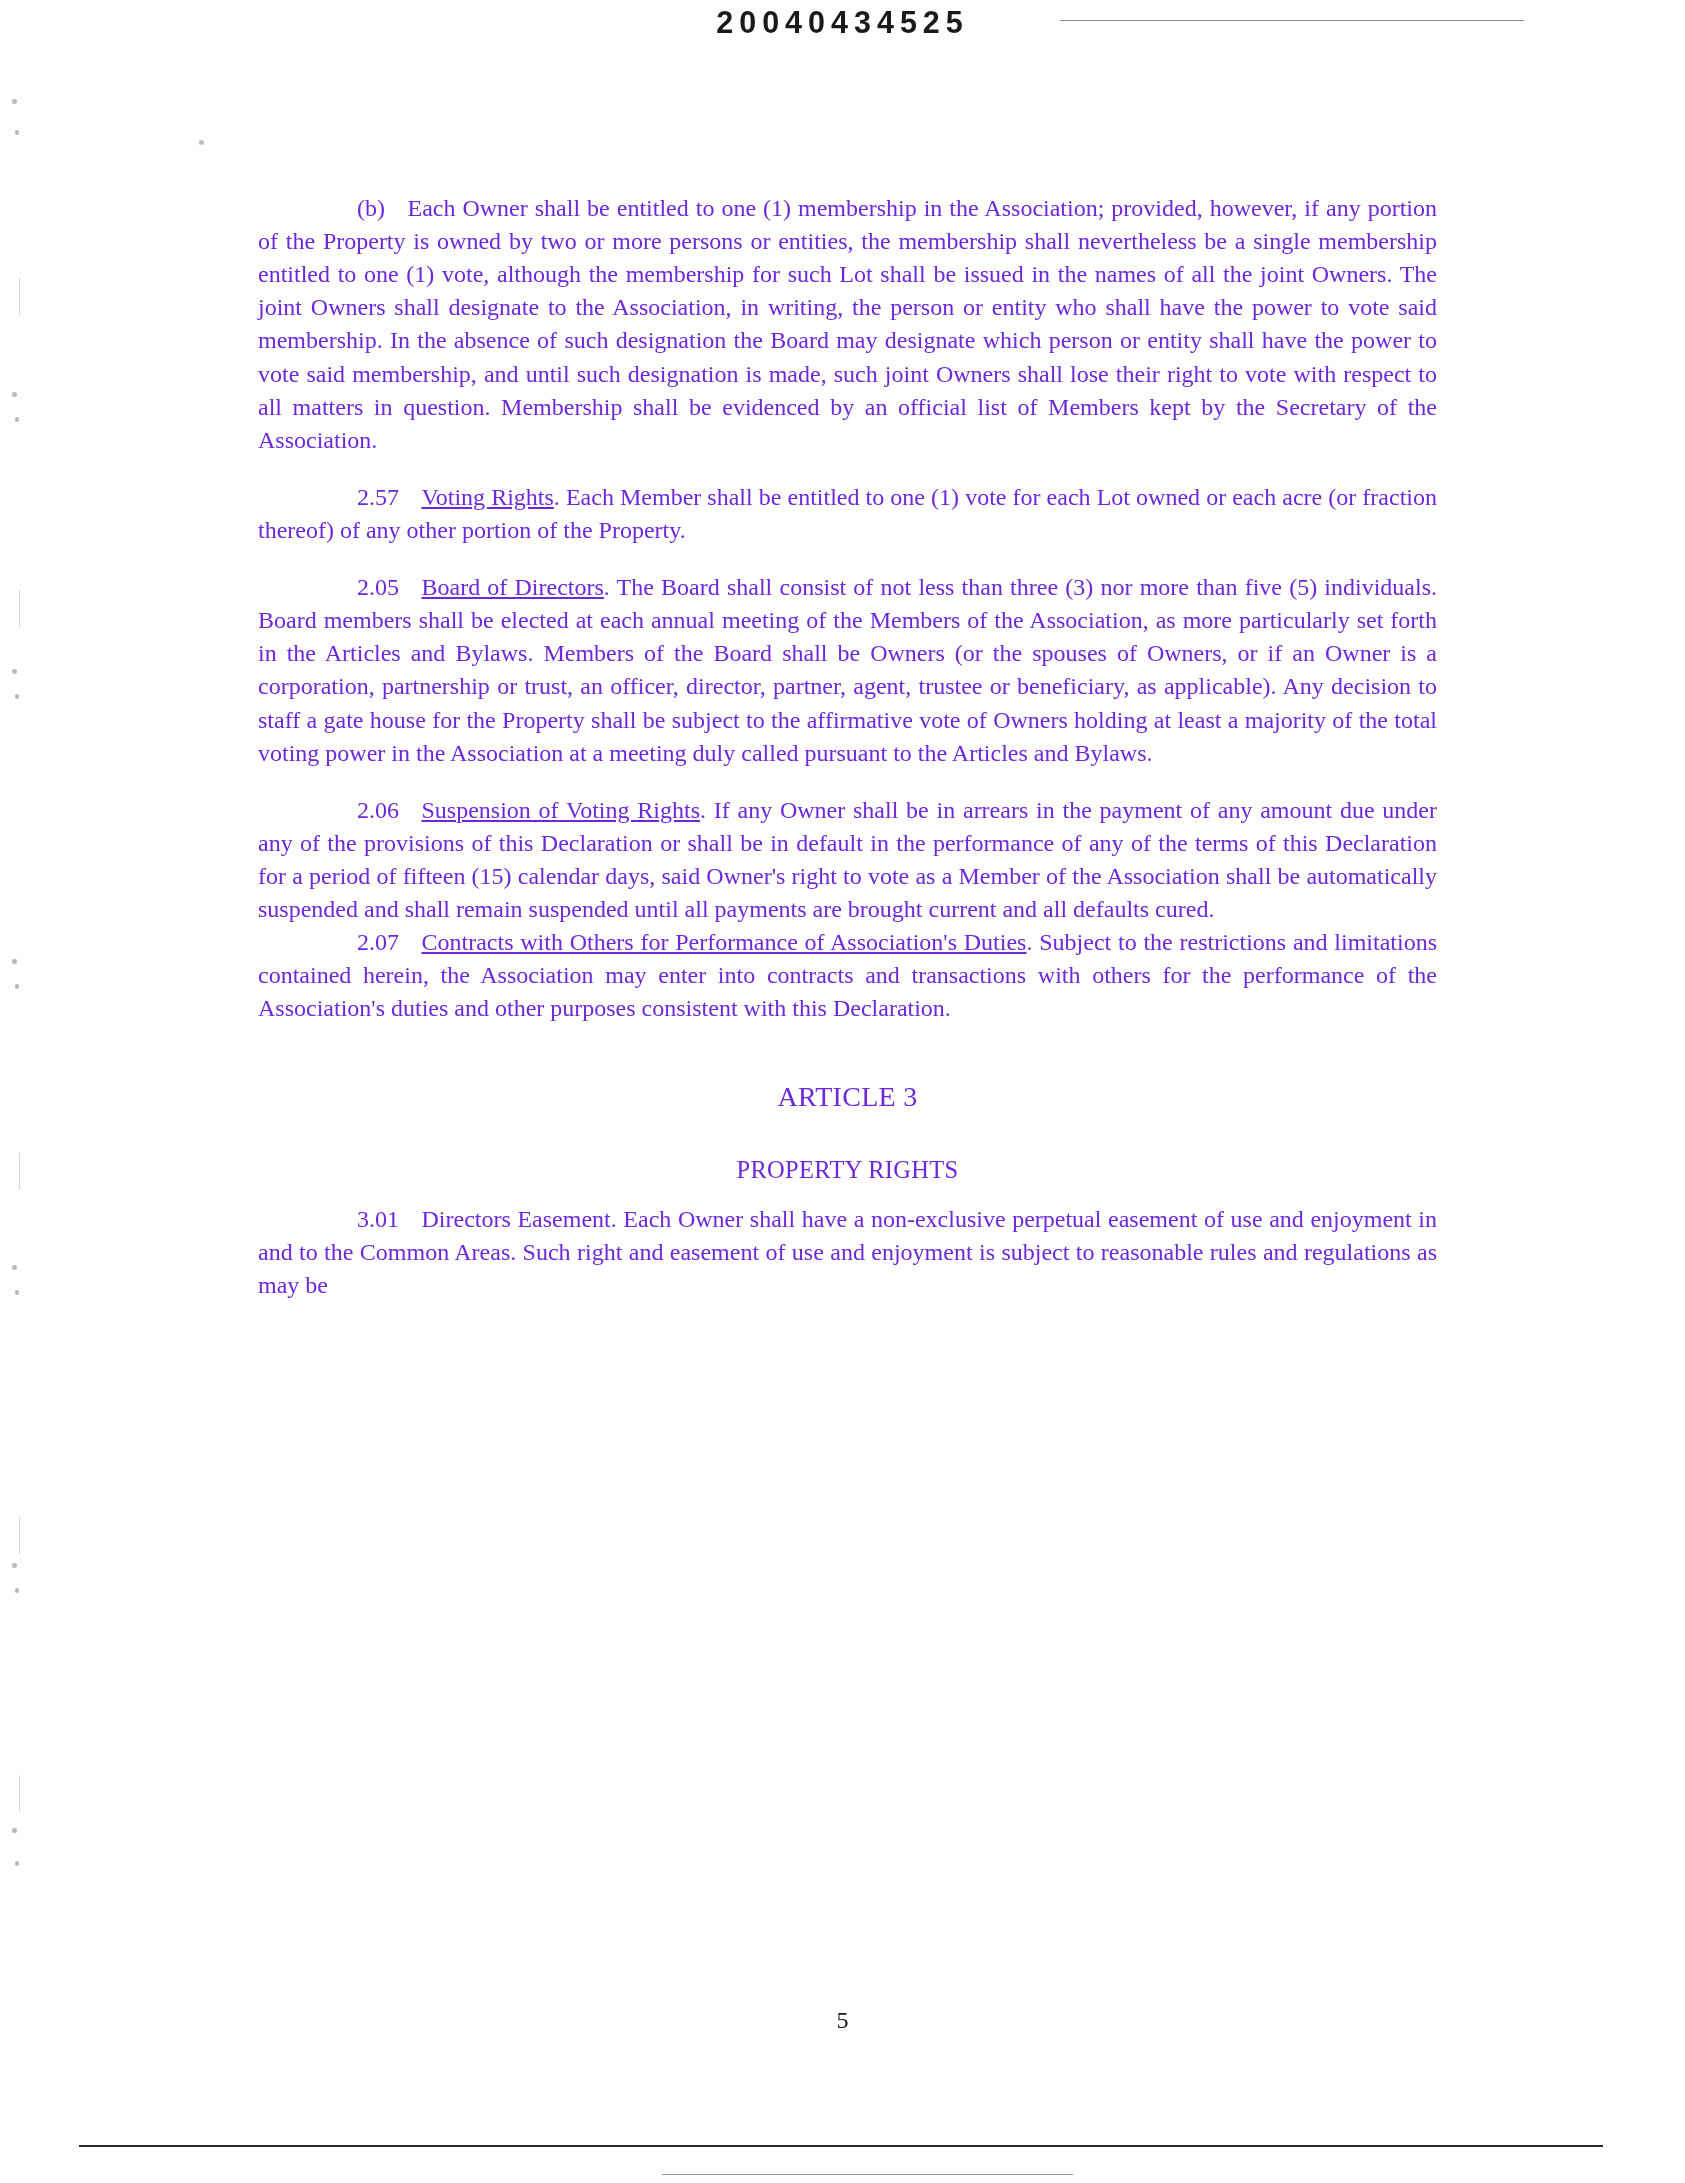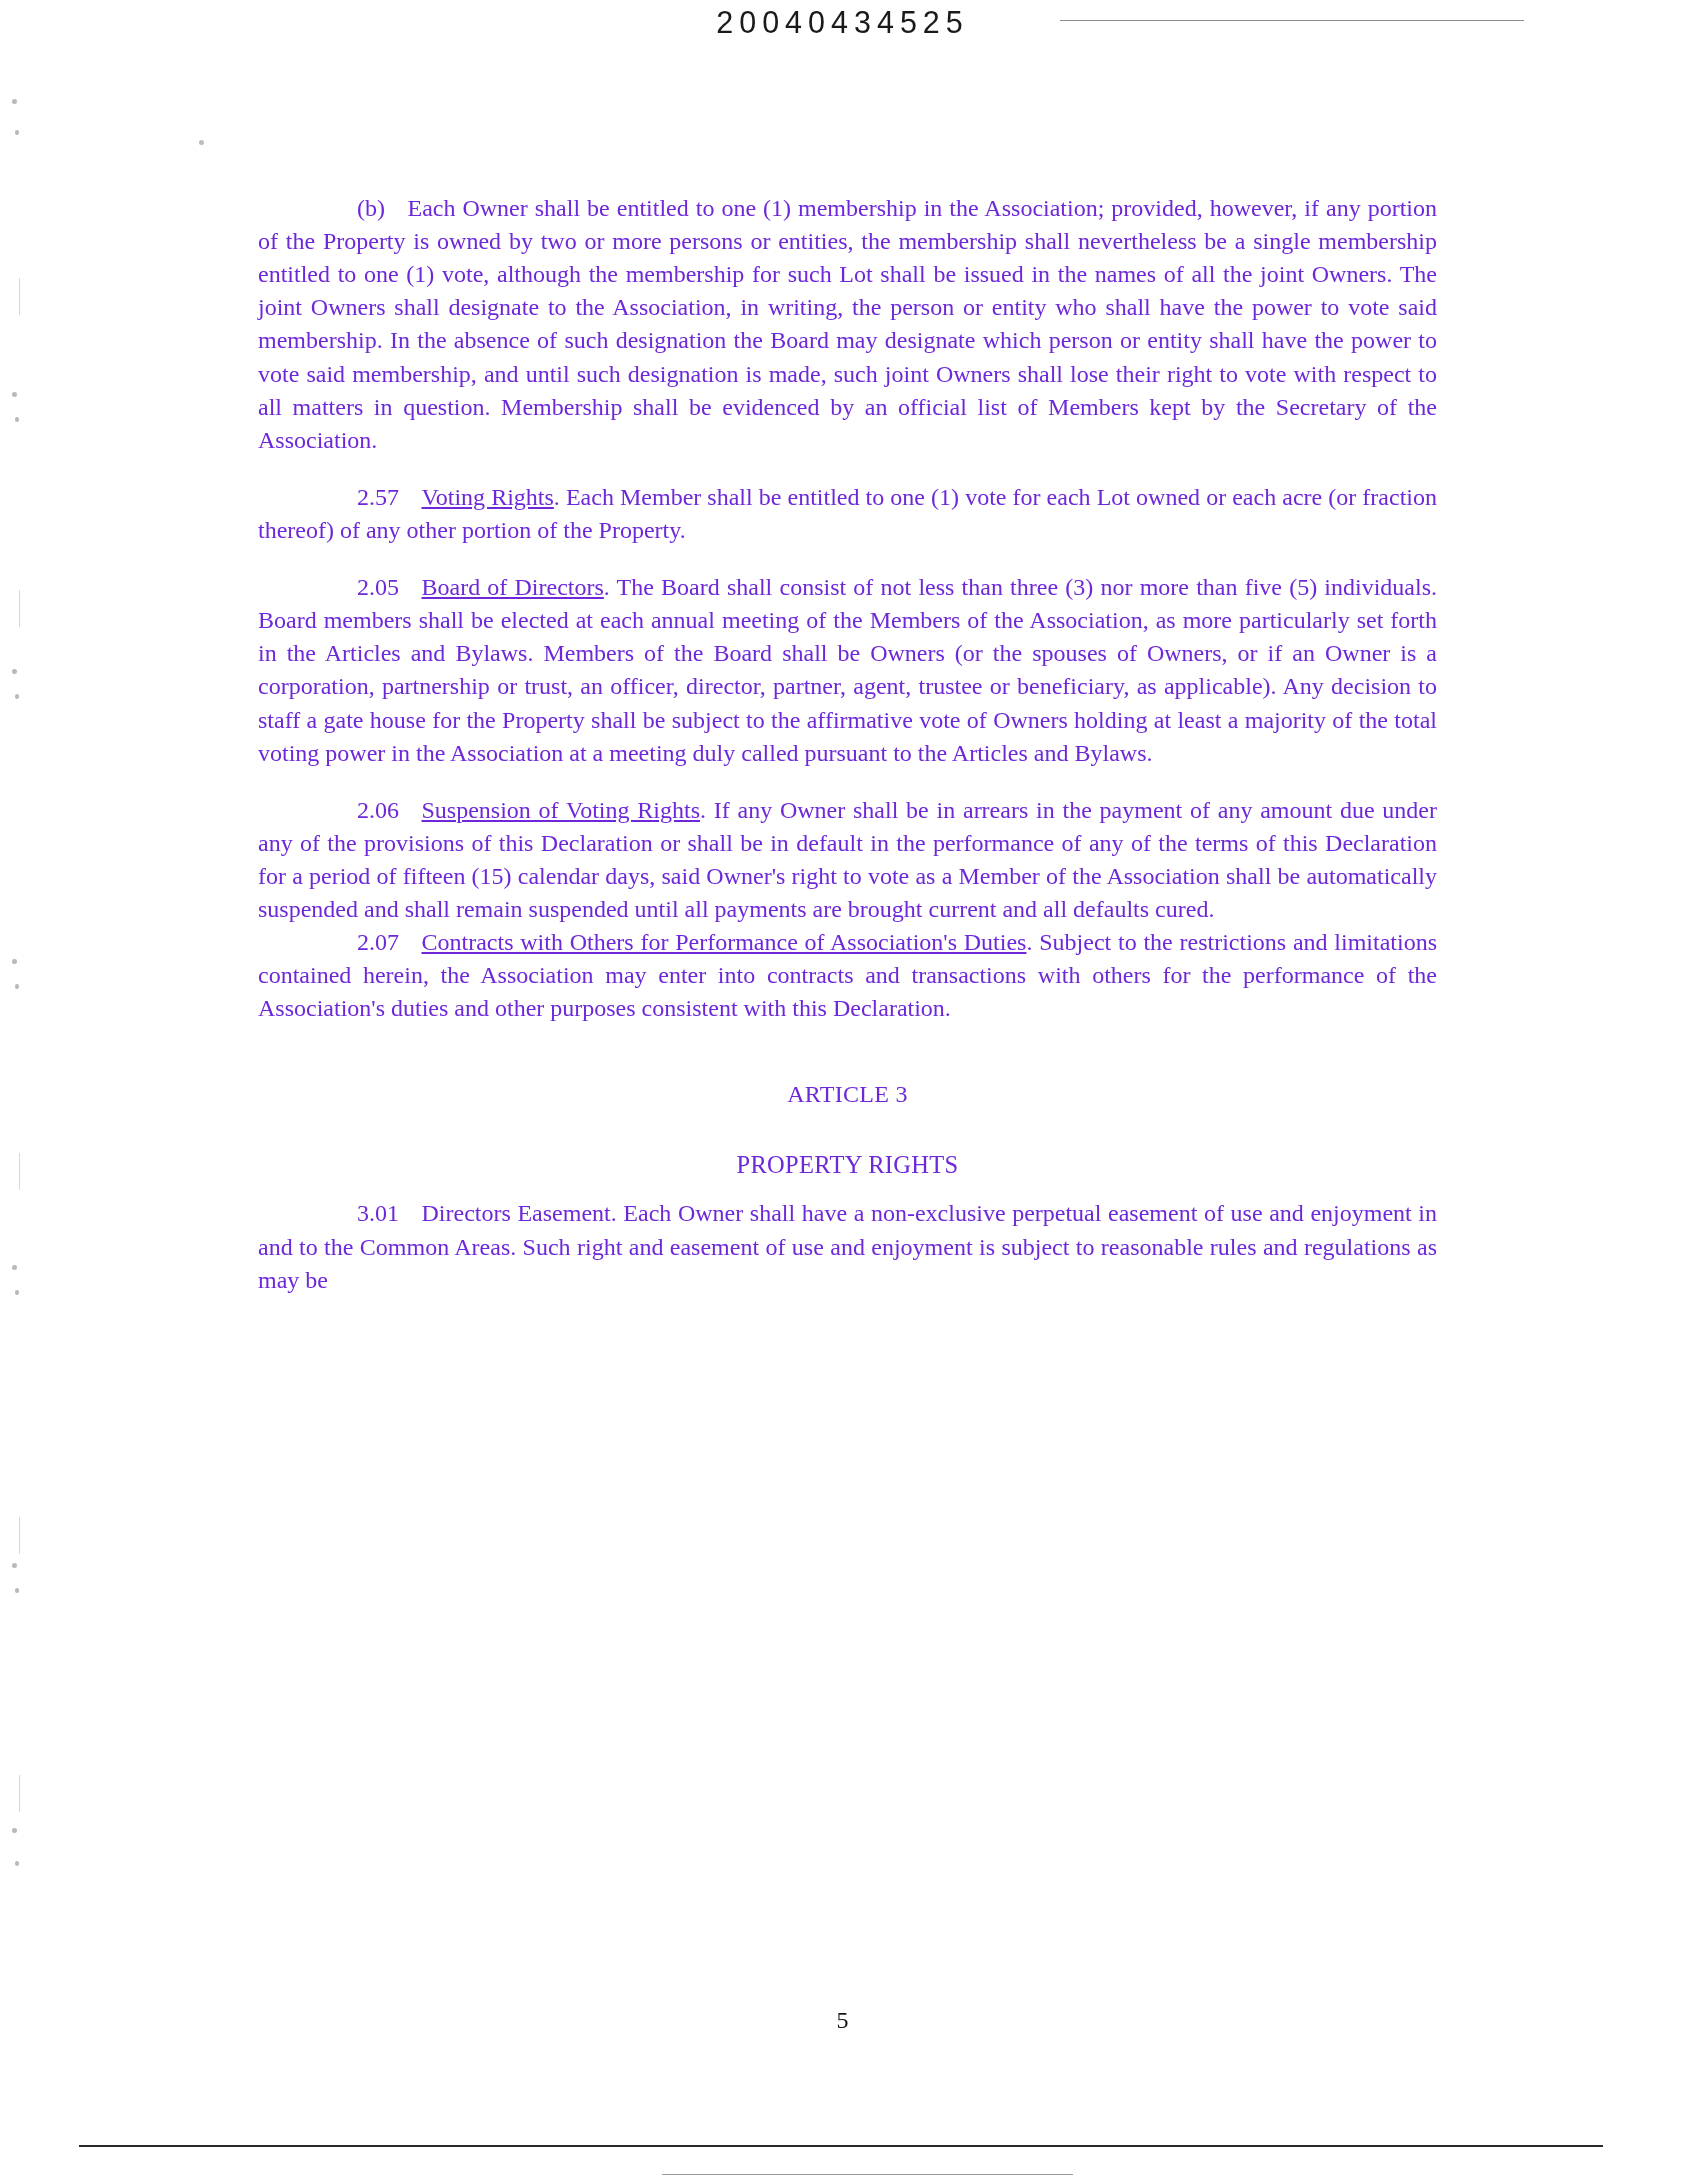--- a/index.html
+++ b/index.html
@@ -28,20 +28,21 @@
   .stamp {
     position: absolute;
     top: 5.3px;
     left: 0;
     width: 1685px;
     text-align: center;
     font-family: "Liberation Sans", sans-serif;
     font-size: 30.5px;
     letter-spacing: 6px;
     color: #1a1a1a;
+    font-weight: bold;
   }
   .stamp-rule {
     position: absolute;
     top: 20px;
     left: 1060px;
     width: 464px;
     height: 1.3px;
     background: #8c8c8c;
   }
 
@@ -92,21 +93,21 @@
   .indent { display: inline-block; width: 99px; }
   .gap { display: inline-block; width: 22.5px; }
   .u { text-decoration: underline; margin-top: 46px; }
 
   .center {
     text-align: center;
     margin: 0;
   }
   .article-head {
     margin: 52px 0 0 0;
-    font-size: 24px;
+    font-size: 28px;
     letter-spacing: 0.3px;
   }
   .article-sub {
     margin: 37px 0 16px 0;
     font-size: 24.5px;
     letter-spacing: 0.3px;
   }
 
   .after-head { margin-top: 41px; }
 

